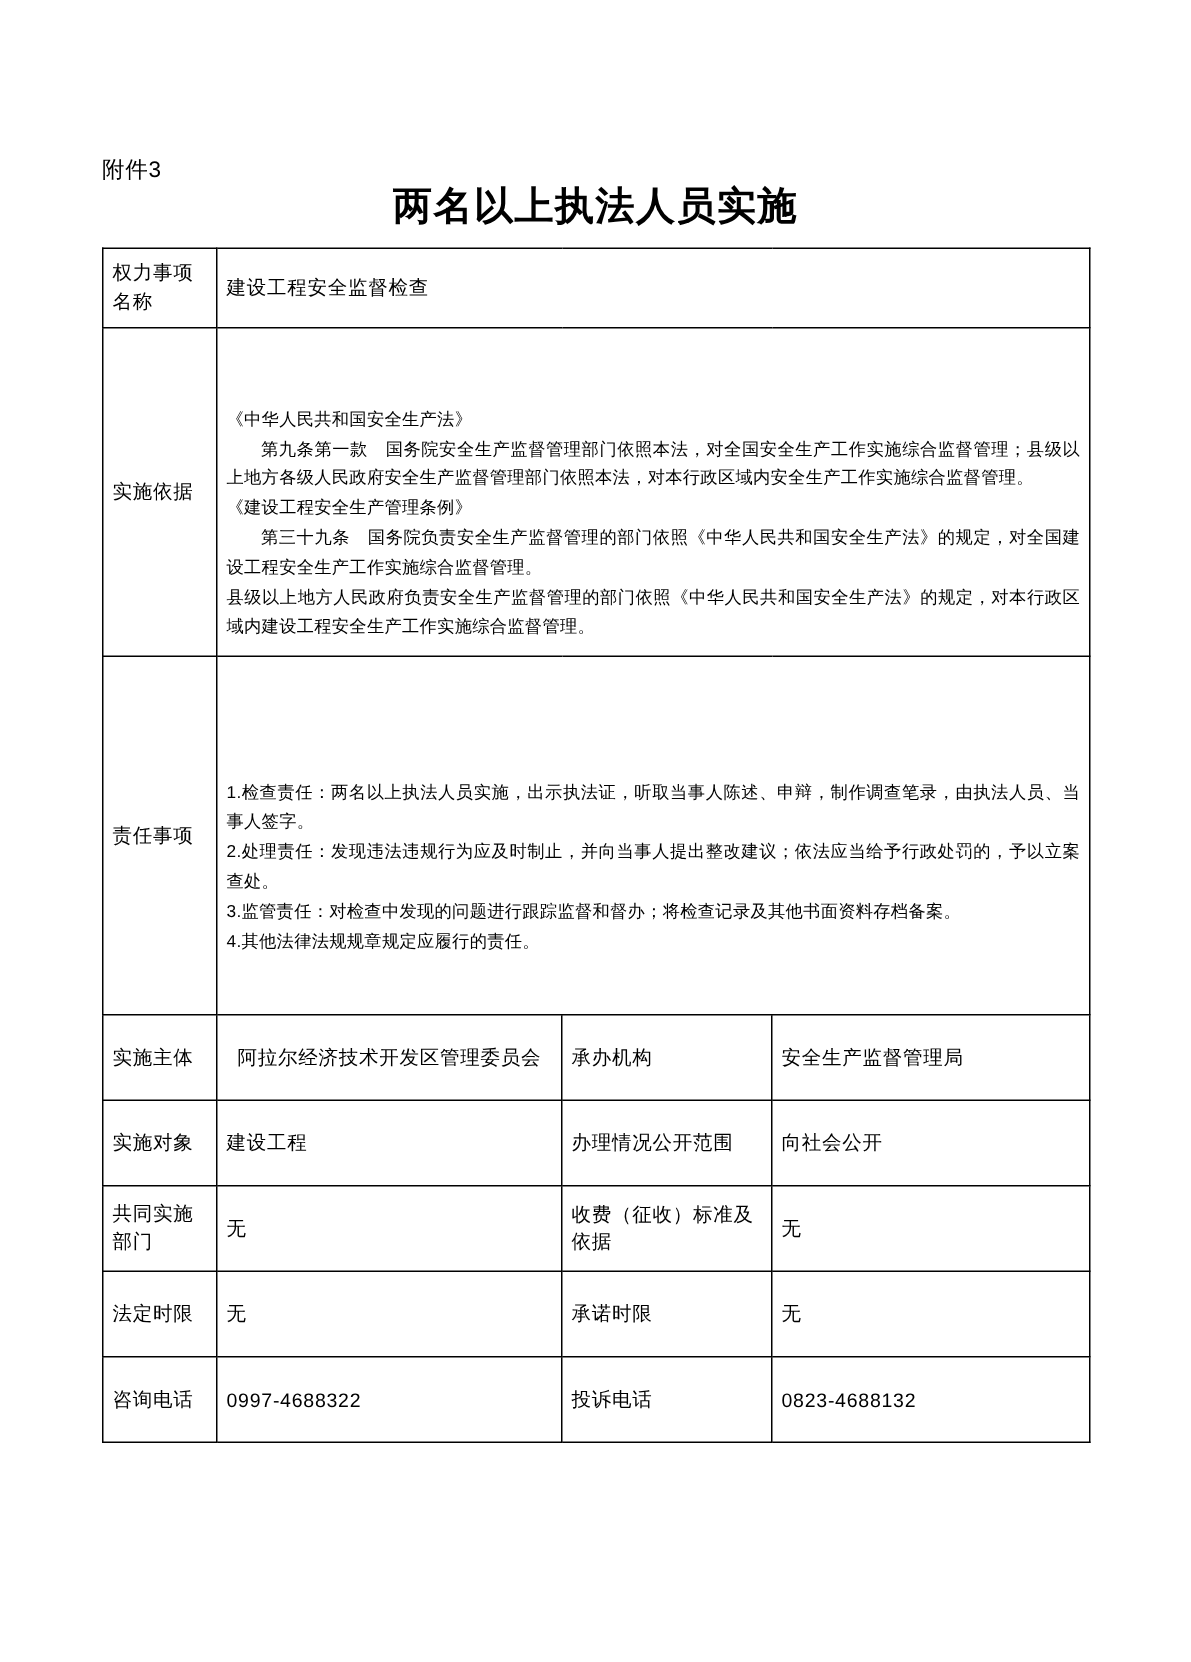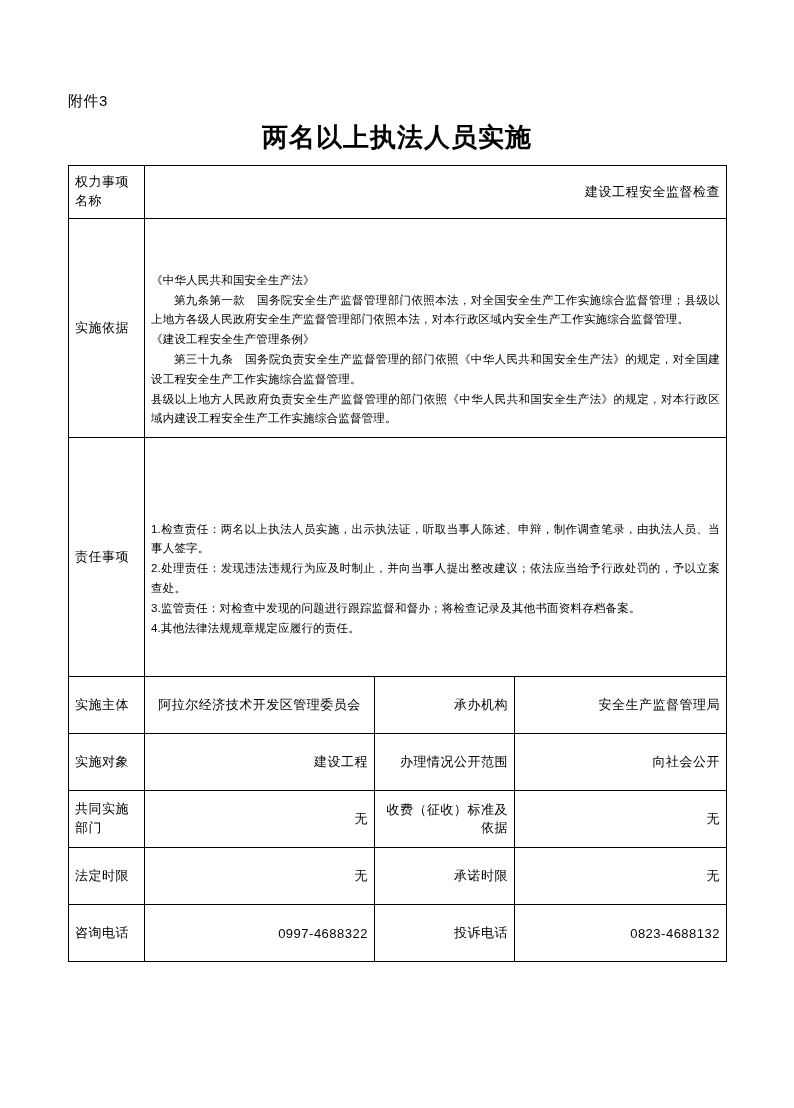--- a/index.html
+++ b/index.html
@@ -17,21 +17,21 @@
   .page {
     width: 794px;
     height: 1108px;
     position: relative;
     box-sizing: border-box;
     padding: 0;
   }
   .attachment-label {
     position: absolute;
     left: 68px;
-    top: 92px;
+    top: 104px;
     font-size: 15px;
     font-family: "Liberation Sans", "DejaVu Sans", sans-serif;
     letter-spacing: 0.5px;
   }
   .doc-title {
     position: absolute;
     left: 0;
     right: 0;
     top: 120px;
     text-align: center;
@@ -56,21 +56,21 @@
   }
   .label-cell {
     width: 76px;
     text-align: left;
     font-family: "Liberation Sans", "DejaVu Sans", sans-serif;
     font-size: 13.5px;
     line-height: 1.45;
     letter-spacing: 0.5px;
   }
   .center {
-    text-align: right;
+    text-align: left;
   }
   .val-main {
     font-family: "Liberation Sans", "DejaVu Sans", sans-serif;
     font-size: 14px;
     letter-spacing: 0.5px;
   }
   .body-text {
     font-family: "Liberation Sans", "DejaVu Sans", sans-serif;
     font-size: 11.5px;
     line-height: 1.72;

